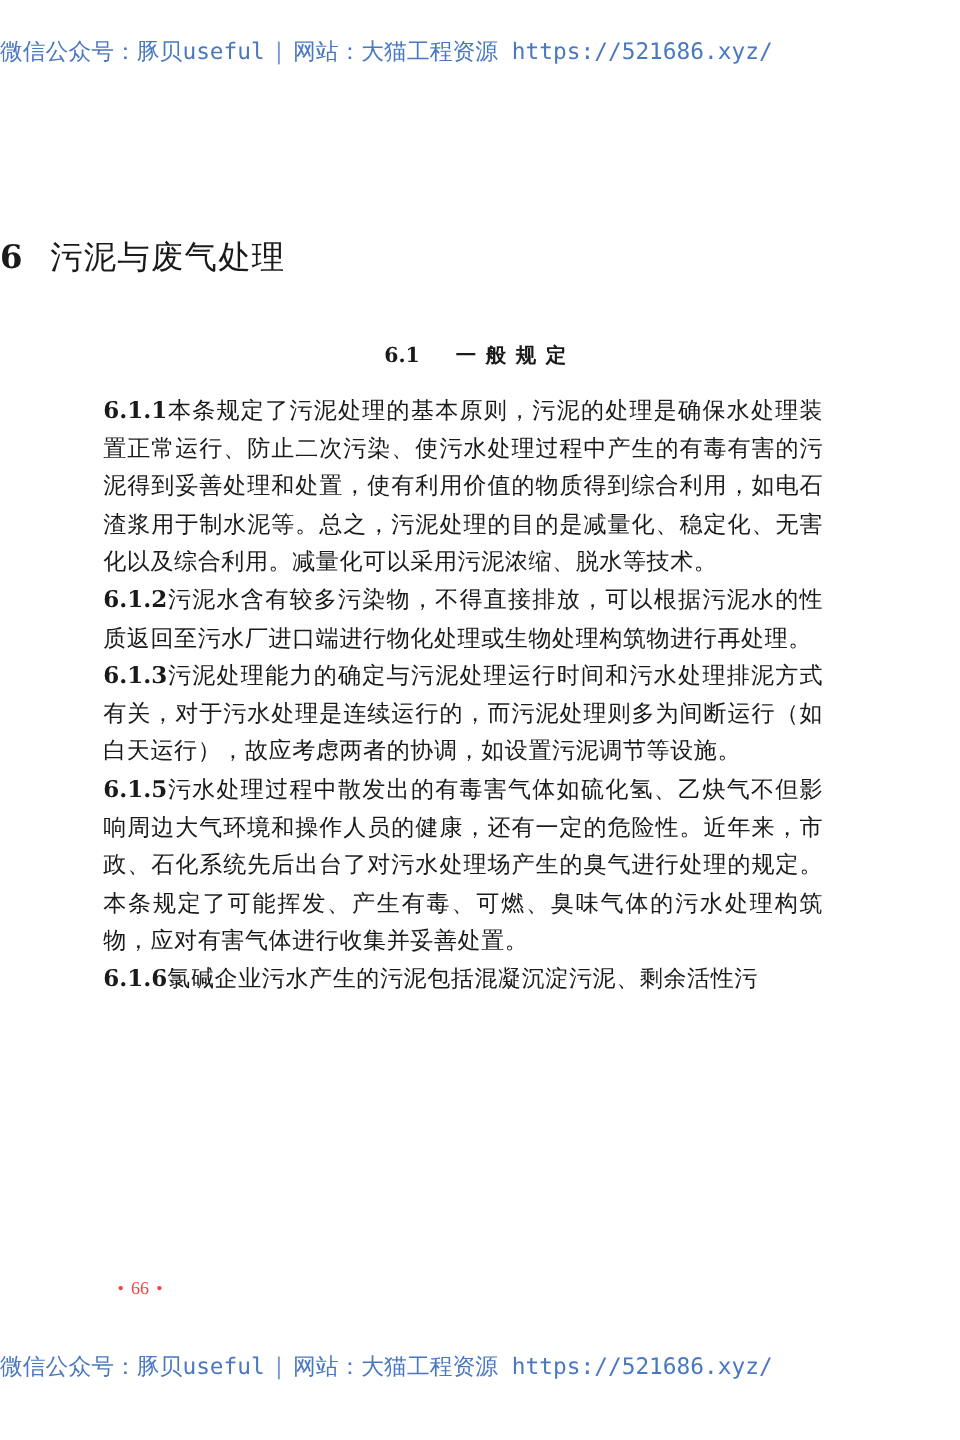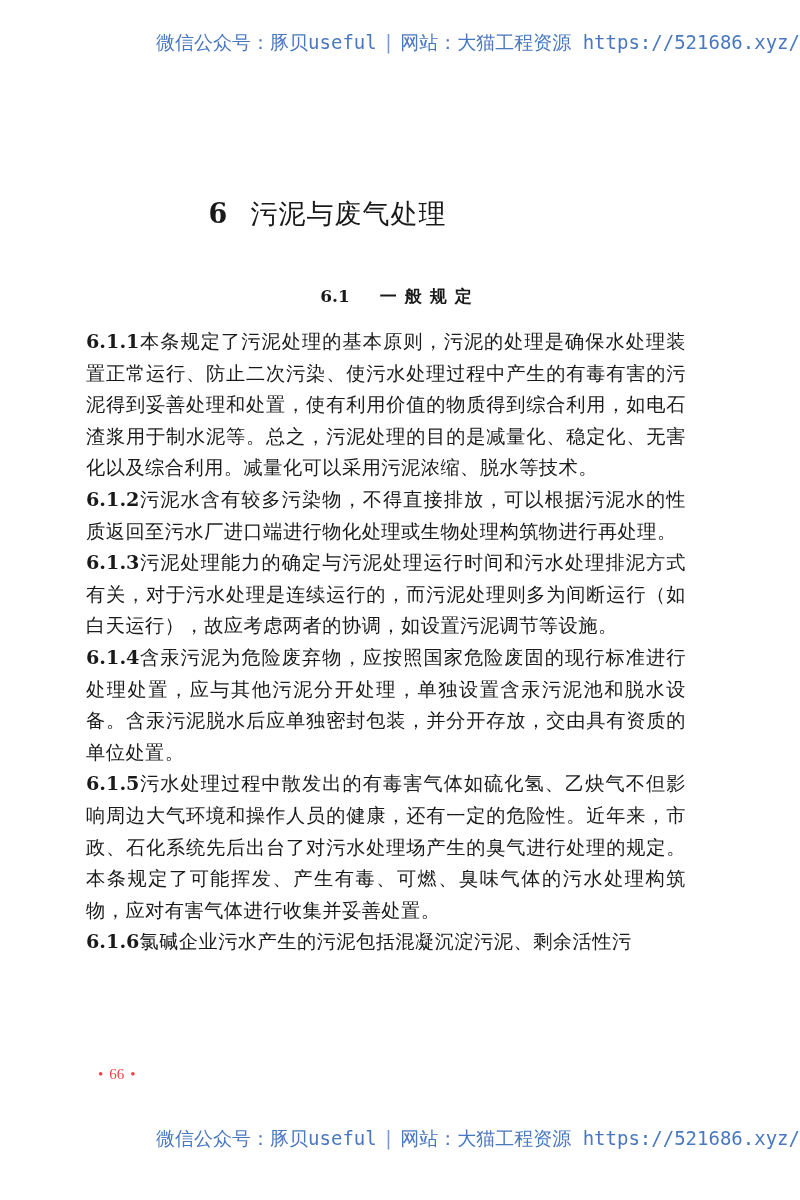--- a/index.html
+++ b/index.html
@@ -12,37 +12,37 @@
       height: 1200px;
       position: relative;
       overflow: hidden;
       font-family: "DejaVu Serif", "Liberation Serif", serif;
       color: #1a1a1a;
     }
     .watermark {
       position: absolute;
       left: 0;
       width: 800px;
-      text-align: right;
+      text-align: left;
       font-family: "DejaVu Sans Mono", "Liberation Mono", monospace;
       font-size: 19px;
       color: #4a78c0;
       white-space: nowrap;
       letter-spacing: 0px;
     }
     .watermark.top { top: 30px; }
     .watermark.bottom { top: 1126px; }
     .watermark .sep { color: #7a9ad0; margin: 0 6px; }
 
     .chapter-title {
       position: absolute;
       top: 196px;
       left: 0;
       width: 655px;
-      text-align: center;
+      text-align: left;
       font-size: 27px;
       font-weight: normal;
       letter-spacing: 1px;
     }
     .chapter-title .num {
       font-weight: bold;
       margin-right: 22px;
     }
     .section-title {
       position: absolute;
@@ -110,23 +110,20 @@
   <p class="clause">
     <span class="cnum">6.1.1</span><span>本条规定了污泥处理的基本原则，污泥的处理是确保水处理装置正常运行、防止二次污染、使污水处理过程中产生的有毒有害的污泥得到妥善处理和处置，使有利用价值的物质得到综合利用，如电石渣浆用于制水泥等。总之，污泥处理的目的是减量化、稳定化、无害化以及综合利用。减量化可以采用污泥浓缩、脱水等技术。</span>
   </p>
   <p class="clause">
     <span class="cnum">6.1.2</span><span>污泥水含有较多污染物，不得直接排放，可以根据污泥水的性质返回至污水厂进口端进行物化处理或生物处理构筑物进行再处理。</span>
   </p>
   <p class="clause">
     <span class="cnum">6.1.3</span><span>污泥处理能力的确定与污泥处理运行时间和污水处理排泥方式有关，对于污水处理是连续运行的，而污泥处理则多为间断运行（如白天运行），故应考虑两者的协调，如设置污泥调节等设施。</span>
   </p>
   <p class="clause">
-    <span class="cnum">6.1.4</span><span>含汞污泥为危险废弃物，应按照国家危险废固的现行标准进行处理处置，应与其他污泥分开处理，单独设置含汞污泥池和脱水设备。含汞污泥脱水后应单独密封包装，并分开存放，交由具有资质的单位处置。</span>
-  </p>
-  <p class="clause">
     <span class="cnum">6.1.5</span><span>污水处理过程中散发出的有毒害气体如硫化氢、乙炔气不但影响周边大气环境和操作人员的健康，还有一定的危险性。近年来，市政、石化系统先后出台了对污水处理场产生的臭气进行处理的规定。本条规定了可能挥发、产生有毒、可燃、臭味气体的污水处理构筑物，应对有害气体进行收集并妥善处置。</span>
   </p>
   <p class="clause">
     <span class="cnum">6.1.6</span><span>氯碱企业污水产生的污泥包括混凝沉淀污泥、剩余活性污</span>
   </p>
 </div>
 
 <div class="stray-dot"></div>
 
 <div class="page-number">

